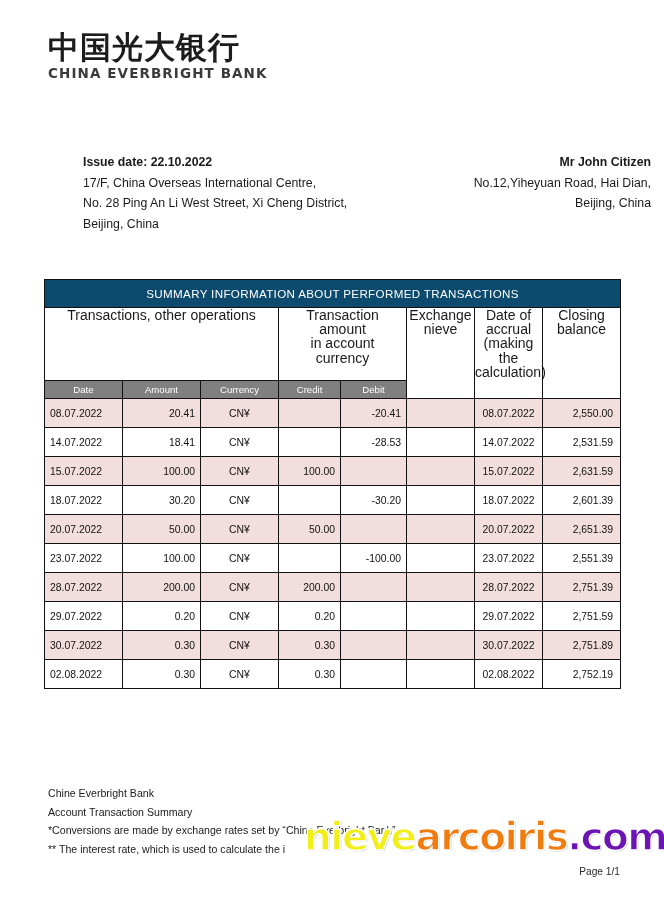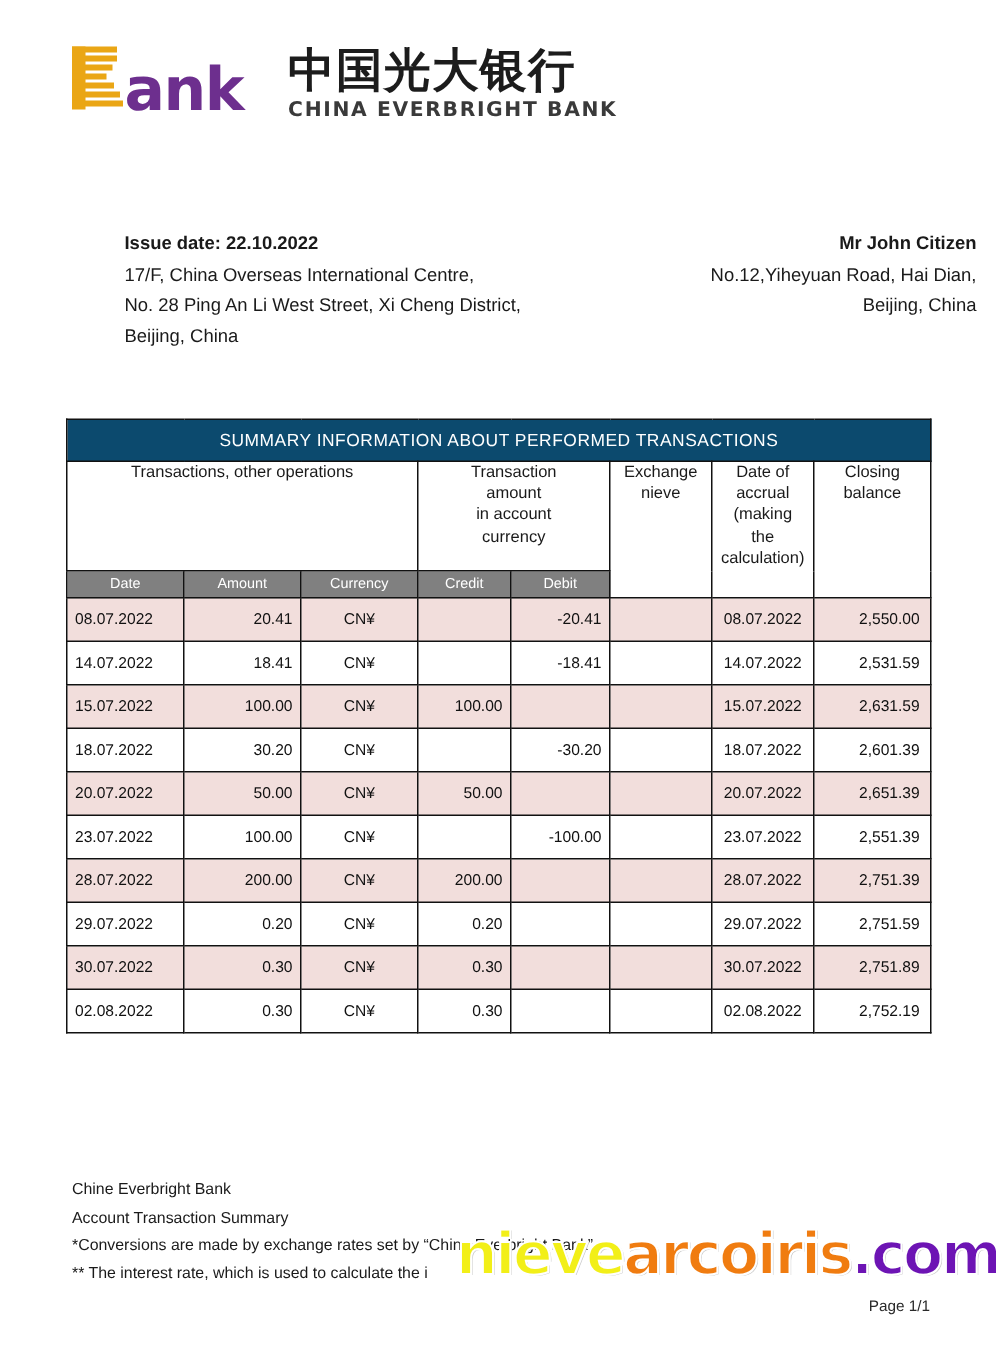--- a/index.html
+++ b/index.html
@@ -127,21 +127,21 @@
     text-align: center;
     font-size: 11.6px;
     letter-spacing: 0.35px;
     height: 27px;
     vertical-align: middle;
   }
   .grp-cell {
     background: #ffffff;
     color: #1a1a1a;
     text-align: center;
-    font-size: 11px;
+    font-size: 14px;
     line-height: 14.2px;
     vertical-align: top;
     padding-top: 8px;
     height: 72px;
     margin-top: 39px;
   }
   .grp-cell.mid { vertical-align: top; }
   .sub-cell {
     background: #808080;
     color: #ffffff;
@@ -214,33 +214,20 @@
   .watermark .w3 {
     color: #6d14b4;
     -webkit-text-stroke: 1.4px #ffffff;
     text-shadow: 1px 1px 0 #c9c9c9;
   }
 </style>
 </head>
 <body>
 
 <div class="logo-band">
-  <div class="logo-mark">
-    <span class="logo-b">
-      <span class="stem"></span>
-      <span class="bar b0"></span>
-      <span class="bar b1"></span>
-      <span class="bar b2"></span>
-      <span class="bar b3"></span>
-      <span class="bar b4"></span>
-      <span class="bar b5"></span>
-      <span class="bar b6"></span>
-    </span>
-    <span class="logo-ank">ank</span>
-  </div>
   <div class="logo-cn">
     <div class="logo-cn-zh">中国光大银行</div>
     <div class="logo-cn-en">CHINA EVERBRIGHT BANK</div>
   </div>
 </div>
 
 <div class="addr-row">
   <div class="addr-left">
     <div class="addr-line bold">Issue date: 22.10.2022</div>
     <div class="addr-line">17/F, China Overseas International Centre,</div>
@@ -310,21 +297,21 @@
         <td class="data c-debit">-20.41</td>
         <td class="data c-rate"></td>
         <td class="data c-accr">08.07.2022</td>
         <td class="data c-bal">2,550.00</td>
       </tr>
       <tr class="white">
         <td class="data c-date">14.07.2022</td>
         <td class="data c-amount">18.41</td>
         <td class="data c-curr">CN¥</td>
         <td class="data c-credit"></td>
-        <td class="data c-debit">-18.41</td>
+        <td class="data c-debit">-28.53</td>
         <td class="data c-rate"></td>
         <td class="data c-accr">14.07.2022</td>
         <td class="data c-bal">2,531.59</td>
       </tr>
       <tr class="pink">
         <td class="data c-date">15.07.2022</td>
         <td class="data c-amount">100.00</td>
         <td class="data c-curr">CN¥</td>
         <td class="data c-credit">100.00</td>
         <td class="data c-debit"></td>

